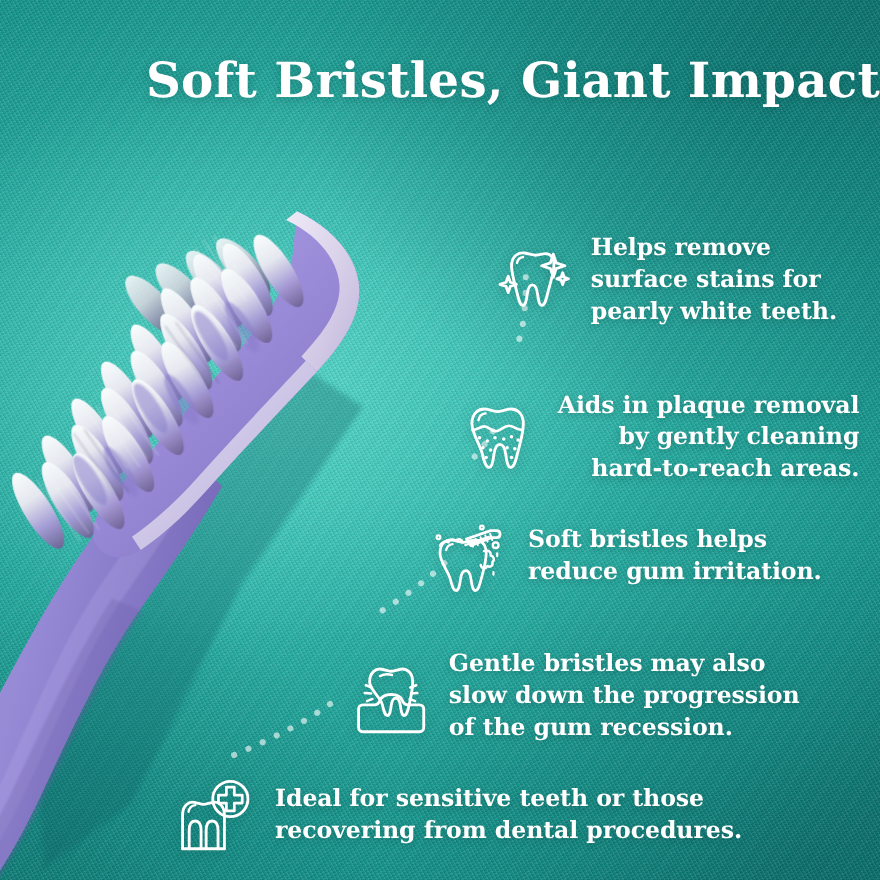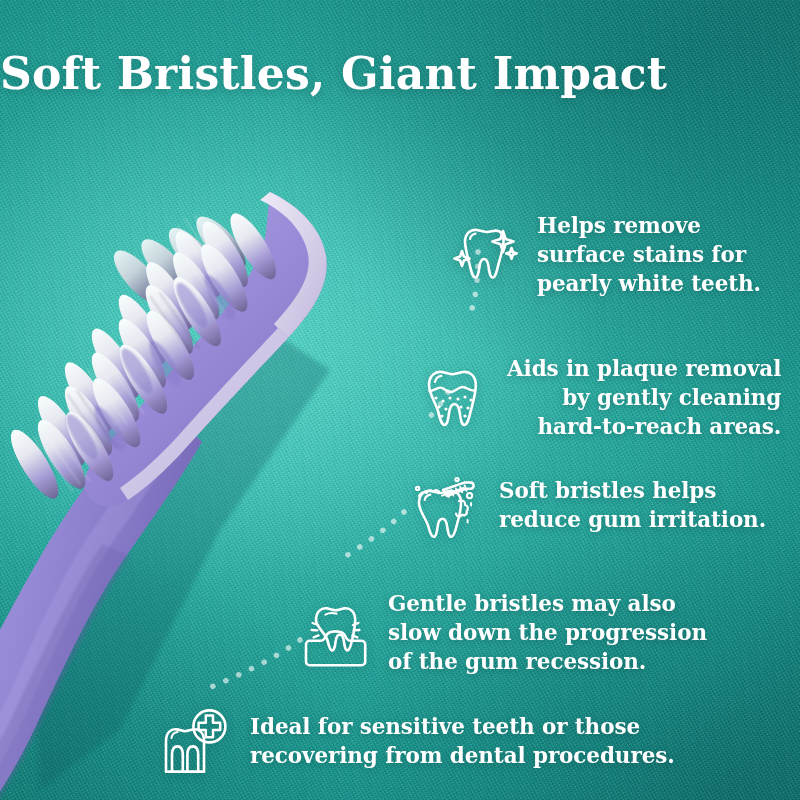--- a/index.html
+++ b/index.html
@@ -28,21 +28,21 @@
     background:repeating-linear-gradient(62deg, rgba(255,255,255,.075) 0 1px, rgba(0,0,0,.055) 1px 2.1px, rgba(255,255,255,0) 2.1px 3.3px);}
   .bg-weave2{position:absolute;inset:-40px;
     background:repeating-linear-gradient(-28deg, rgba(255,255,255,.05) 0 1px, rgba(0,0,0,.045) 1px 2px, rgba(255,255,255,0) 2px 3.1px);}
   .bg-weave3{position:absolute;inset:-40px;opacity:.5;
     background:repeating-linear-gradient(0deg, rgba(0,0,0,.05) 0 1px, rgba(255,255,255,.035) 1px 2px);}
   .bg-vig{position:absolute;inset:0;
     background:radial-gradient(120% 110% at 42% 44%, rgba(0,0,0,0) 52%, rgba(0,0,0,.14) 86%, rgba(0,0,0,.24) 100%);}
 
   
   .title{
-    position:absolute;left:0;right:0;top:48px;text-align:left;
+    position:absolute;left:0;right:0;top:48px;text-align:right;
     font-family:"DejaVu Serif","Liberation Serif",serif;
     font-weight:700;font-size:44px;letter-spacing:.2px;color:#ffffff;
     text-shadow:0 2px 9px rgba(0,60,58,.30);
   }
 
   
   .brush{position:absolute;left:-30px;top:170px;width:430px;height:640px;}
   .brush svg{width:100%;height:100%;display:block;}
 
   
@@ -56,22 +56,22 @@
   .feature .txt{
     color:#ffffff;font-weight:700;
     font-family:"DejaVu Serif","Liberation Serif",serif;
     font-size:21.5px;line-height:1.34;letter-spacing:-.1px;
     text-shadow:0 2px 7px rgba(0,55,53,.30);
     white-space:pre-line;
   }
 
   .f1{left:445px;top:175px;}
   .f2{left:415px;top:318px;text-align:right;}
-  .f3{left:407px;top:432px;}
-  .f4{left:296px;top:553px;}
+  .f3{left:388px;top:432px;}
+  .f4{left:316px;top:553px;}
   .f5{left:158px;top:668px;}
 </style>
 </head>
 <body>
 
 <div id="poster">
 
   <div class="bg-base"></div>
   <div class="bg-glowA"></div>
   <div class="bg-glowB"></div>

